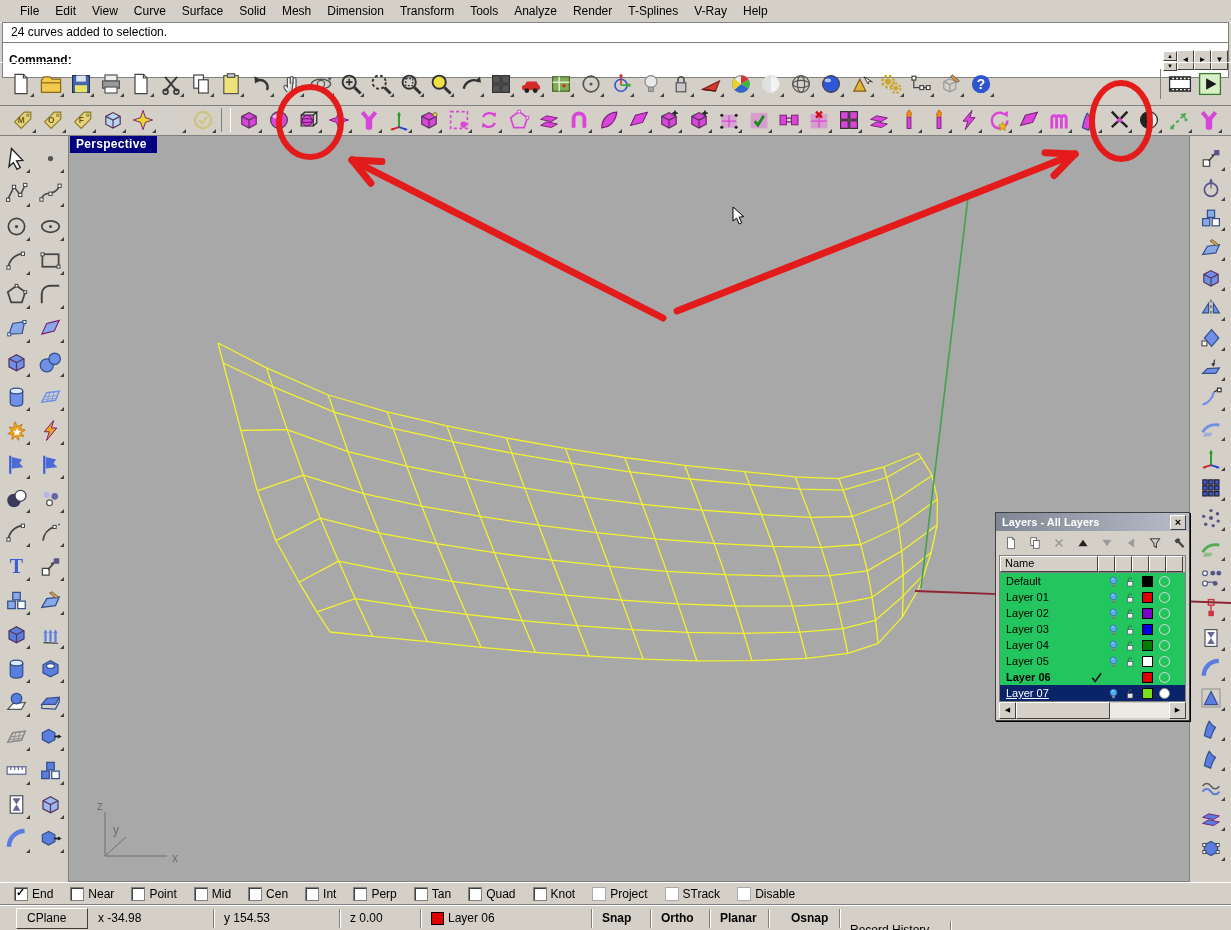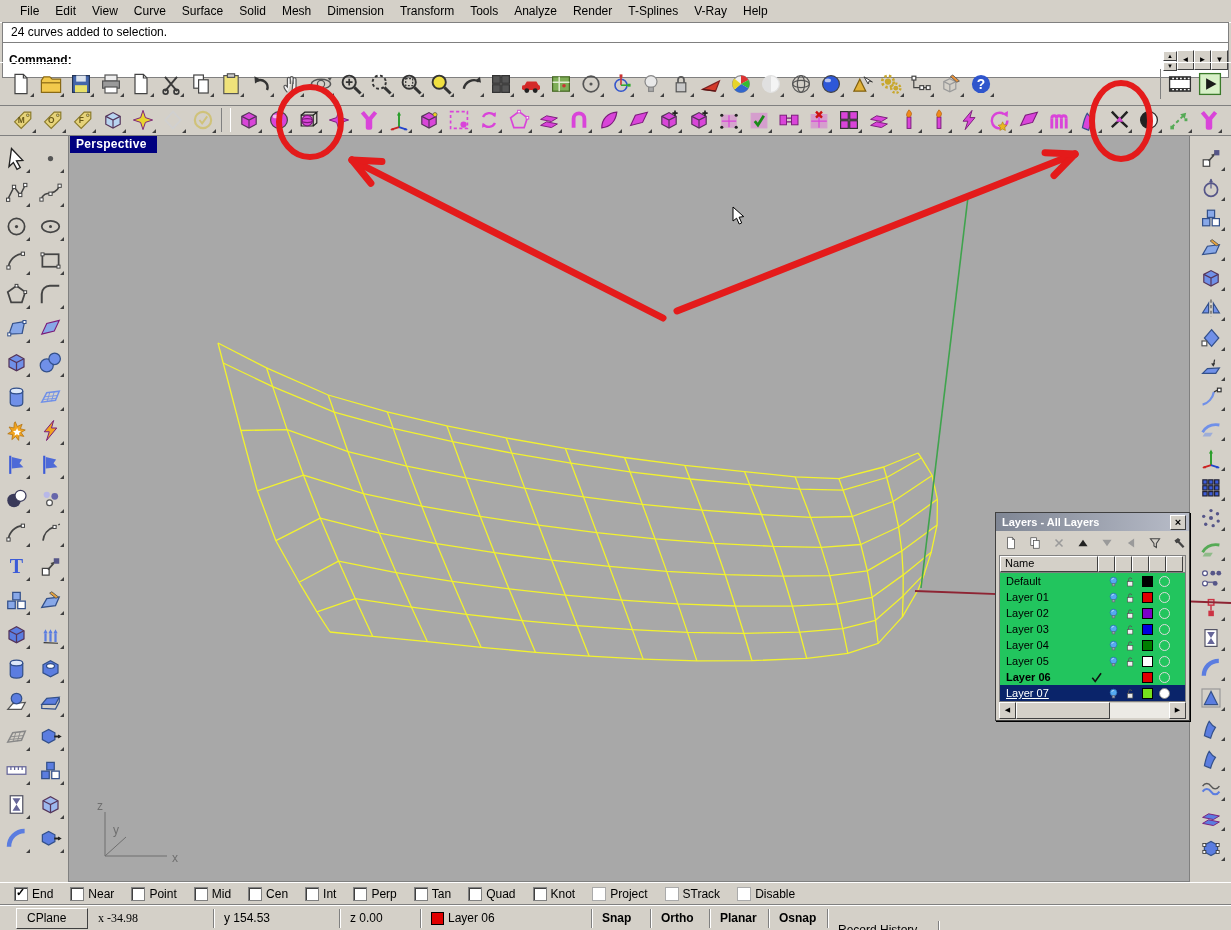--- a/index.html
+++ b/index.html
@@ -1404,21 +1404,21 @@
       </span>
       <span class="osnap-item">
         <span class="cb flat"></span>
         <span>Disable</span>
       </span>
     </div>
   <div class="statusbar" id="statusbar">
       <span class="scell btn first" style="width: 50px;">
         <span>CPlane</span>
       </span>
-      <span class="scell" style="width: 105px; font-family: Liberation Serif, serif;">
+      <span class="scell" style="width: 105px;">
         <span>x -34.98</span>
       </span>
       <span class="scell" style="width: 105px;">
         <span>y 154.53</span>
       </span>
       <span class="scell" style="width: 60px;">
         <span>z 0.00</span>
       </span>
       <span class="scell" style="width: 150px;">
         <span class="ssw" style="background: rgb(224, 0, 0);"></span>
@@ -1426,21 +1426,21 @@
       </span>
       <span class="scell" style="width: 38px; font-weight: bold;">
         <span>Snap</span>
       </span>
       <span class="scell" style="width: 38px;">
         <span style="font-weight: bold; text-align: center;">Ortho</span>
       </span>
       <span class="scell" style="width: 38px;">
         <span style="font-weight: bold;">Planar</span>
       </span>
-      <span class="scell" style="width: 38px;">
+      <span class="scell" style="width: 38px; margin-left: 12px;">
         <span style="font-weight: bold;">Osnap</span>
       </span>
       <span class="scell" style="width: 90px; margin-top: 24px;">
         <span>Record History</span>
       </span>
     </div>
 
   <svg id="annot" width="1231" height="930" viewBox="0 0 1231 930">
       <ellipse cx="310" cy="122" rx="31" ry="35" fill="none" stroke="#e41b1b" stroke-width="6"></ellipse>
       <ellipse cx="1121" cy="121" rx="29" ry="38" fill="none" stroke="#e41b1b" stroke-width="6"></ellipse>

